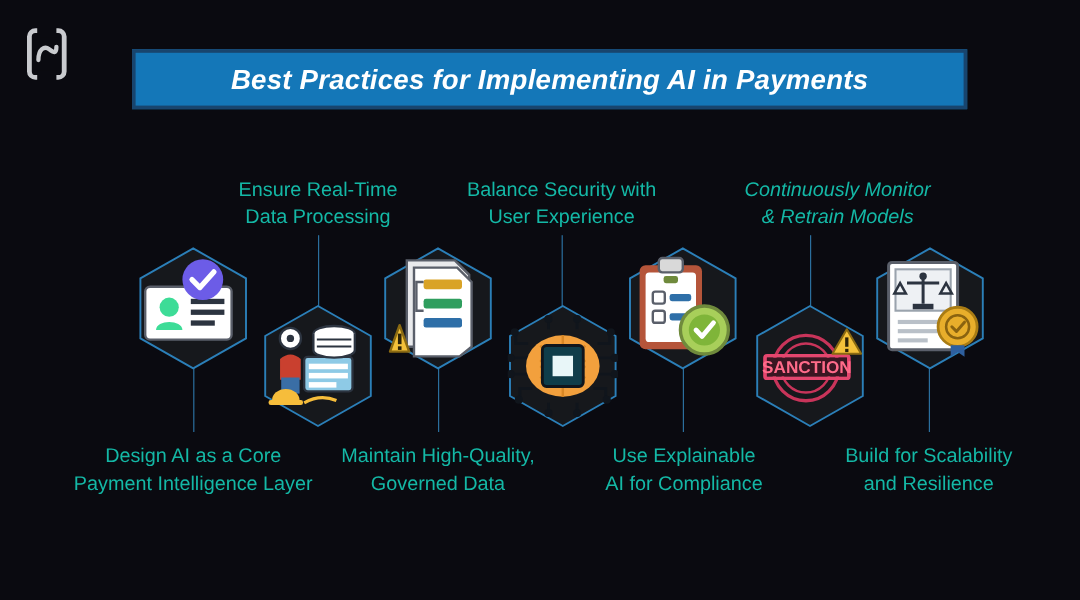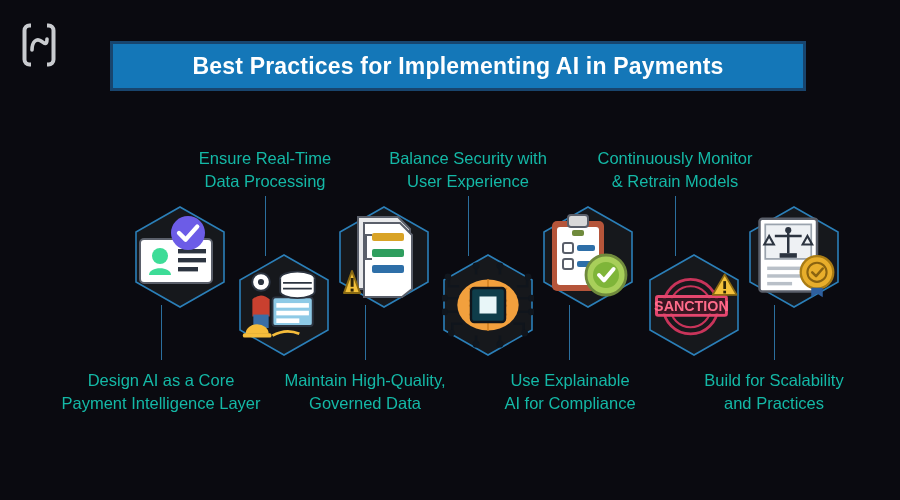--- a/index.html
+++ b/index.html
@@ -19,25 +19,26 @@
   .banner{
     position:absolute;left:110px;top:41px;width:696px;height:50px;
     background:#1477b8;
     border:3px solid #18456e;
     box-sizing:border-box;
     display:flex;align-items:center;justify-content:center;
   }
   .banner-text{
     color:#ffffff;font-size:23px;font-weight:bold;letter-spacing:.2px;
     white-space:nowrap;
+    font-style:italic;
   }
 
   
   .hex{
-    position:absolute;width:92px;height:104px;margin-left:19px;
+    position:absolute;width:92px;height:104px;
   }
   .hex svg{display:block;width:100%;height:100%;}
   .hex .glyph{
     position:absolute;left:0;top:0;width:92px;height:104px;
     display:flex;align-items:center;justify-content:center;
     pointer-events:none;
   }
 
   
   .conn{position:absolute;width:1px;background:#2b6f9e;}
@@ -259,28 +260,28 @@
       </svg>
     </div>
   </div>
 
   <div class="label" style="left:180px;top:147px;width:170px;">Ensure Real-Time
 Data Processing</div>
 
   <div class="label" style="left:383px;top:147px;width:170px;">Balance Security with
 User Experience</div>
 
-  <div class="label" style="left:585px;top:147px;width:180px;">Continuously Monitor
+  <div class="label" style="left:608px;top:147px;width:180px;font-style:italic;">Continuously Monitor
 &amp; Retrain Models</div>
 
   <div class="label" style="left:46px;top:369px;width:230px;">Design AI as a Core
 Payment Intelligence Layer</div>
 
   <div class="label" style="left:484px;top:369px;width:172px;">Use Explainable
 AI for Compliance</div>
 
   <div class="label" style="left:275px;top:369px;width:180px;">Maintain High-Quality,
 Governed Data</div>
 
   <div class="label" style="left:688px;top:369px;width:172px;">Build for Scalability
-and Practices</div>
+and Resilience</div>
 
 </div>
 
 </body></html>

